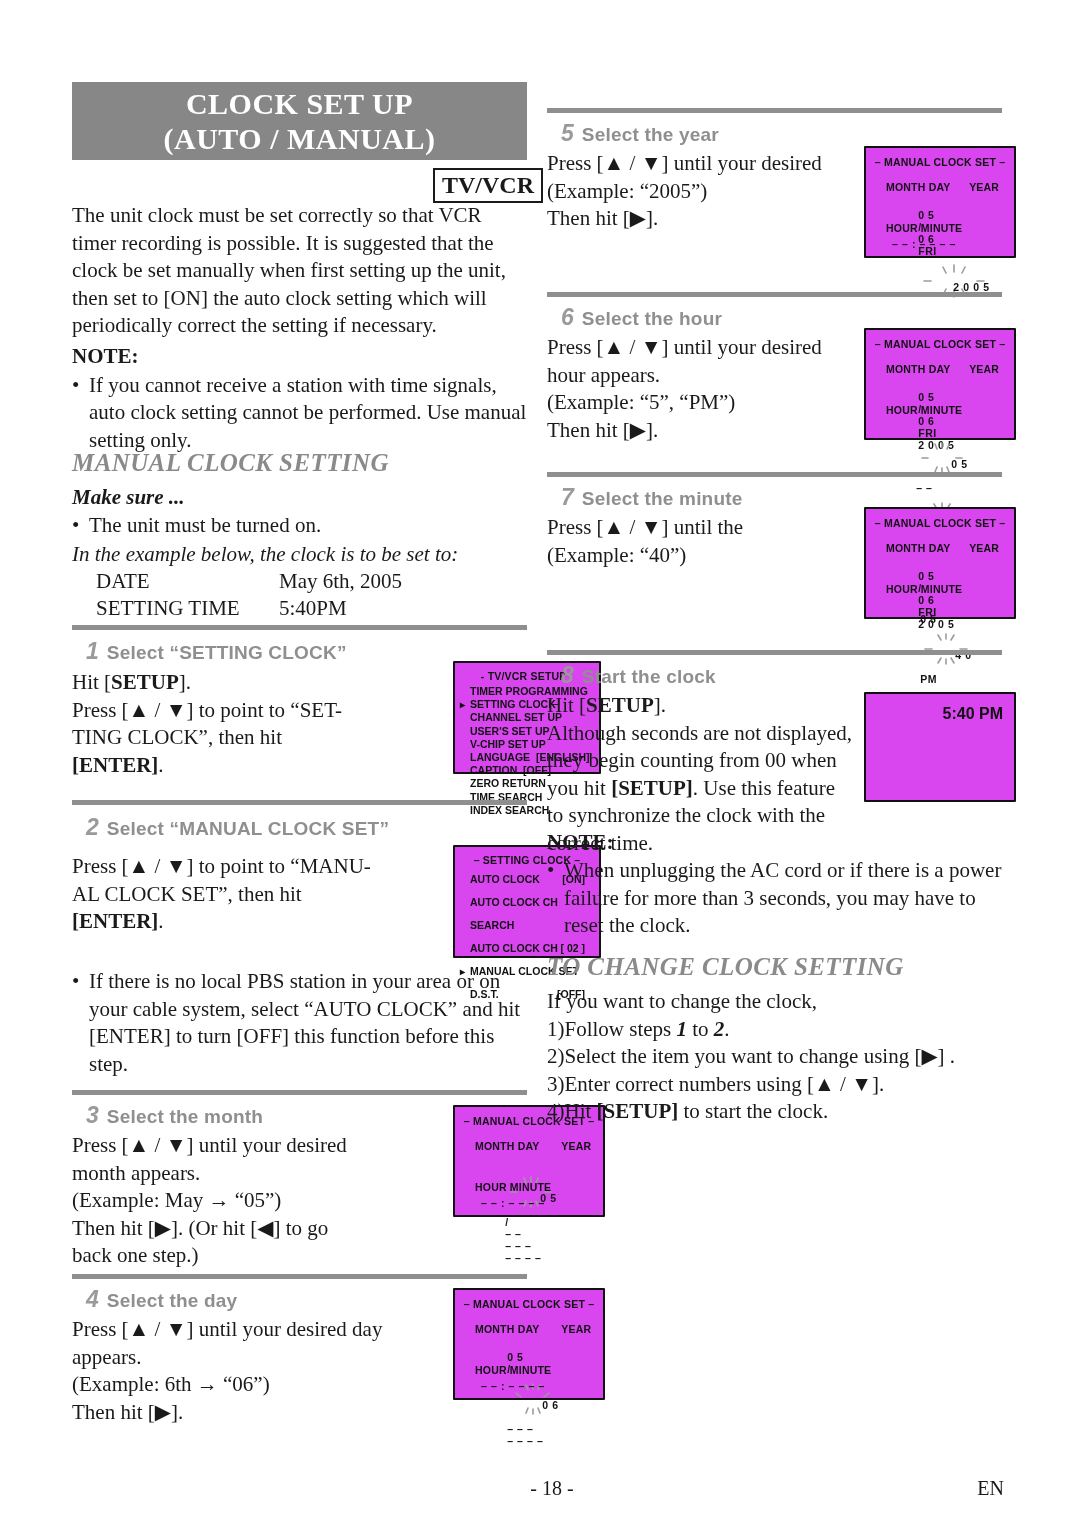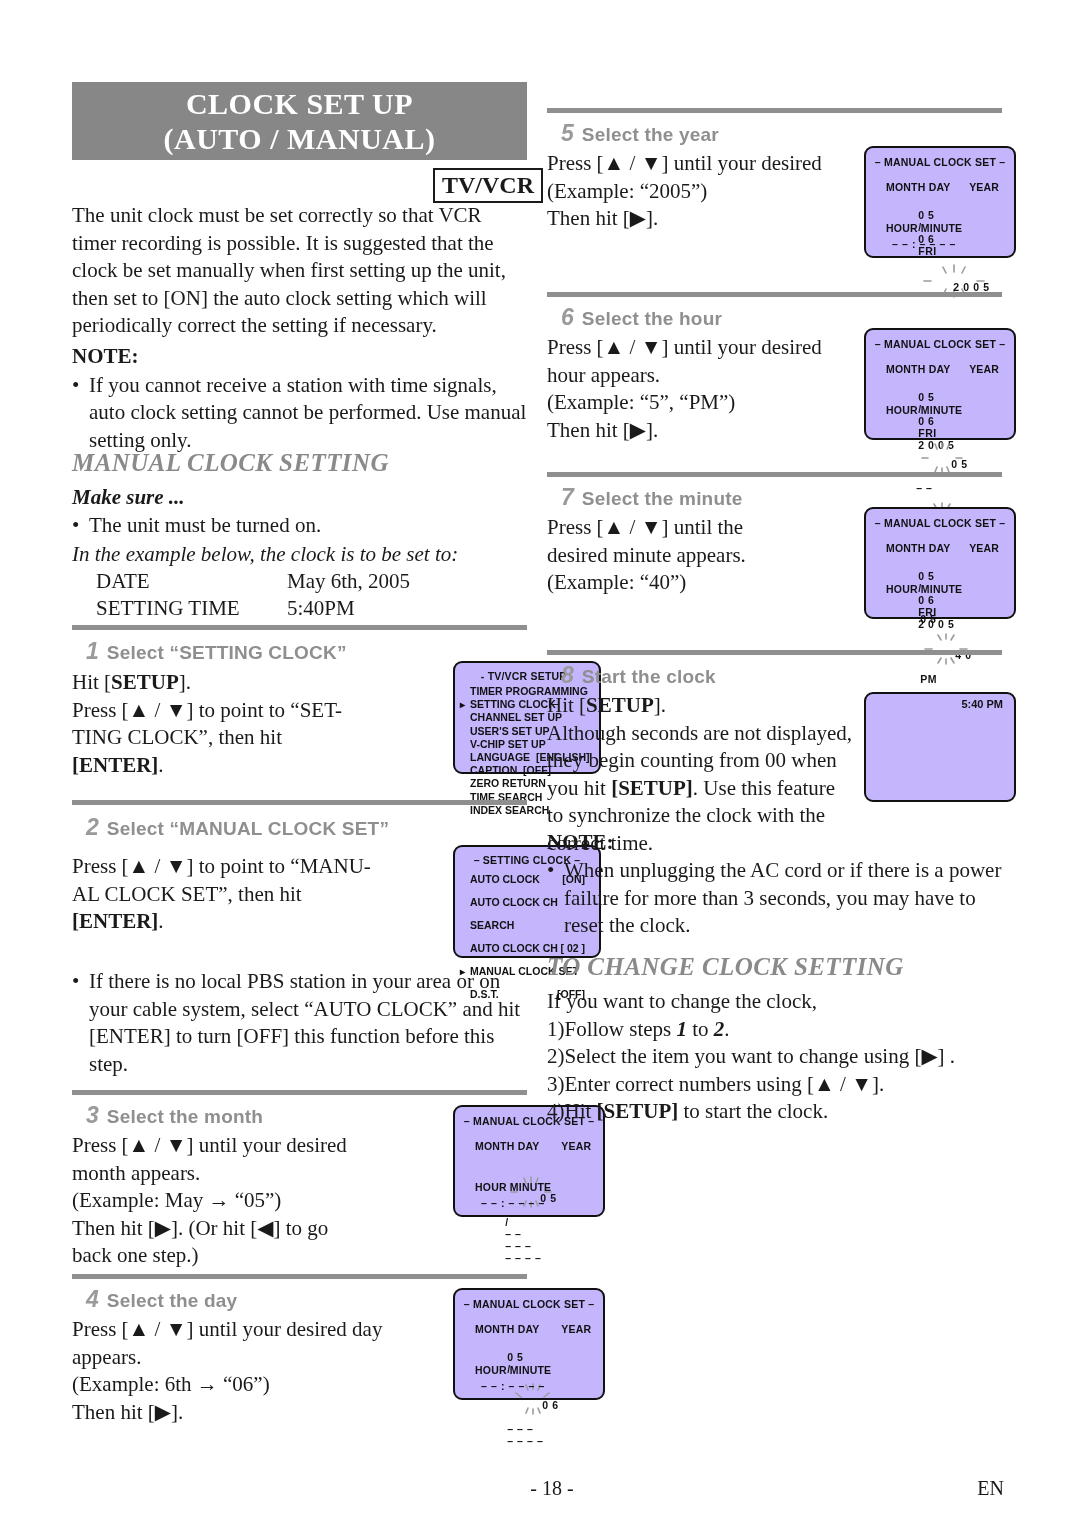--- a/index.html
+++ b/index.html
@@ -45,21 +45,21 @@
 
   
   .sec-title {
     font-style:italic; font-weight:bold; color:#8a8a8a;
     font-size:25px; letter-spacing:0.4px; line-height:30px;
   }
   .makesure { font-style:italic; font-weight:bold; font-size:21px; line-height:28px; }
   .italic { font-style:italic; }
 
   
-  .ex-row { display:flex; font-size:21px; line-height:27px; padding-left:24px;gap:8px; }
+  .ex-row { display:flex; font-size:21px; line-height:27px; padding-left:24px; }
   .ex-key { width:183px; flex:none; }
 
   
   .rule {
     height:5px; background:#8f8f8f; width:100%;
   }
 
   
   .step-hd { display:flex; align-items:baseline; padding-left:14px; }
   .step-num {
@@ -67,22 +67,22 @@
     font-style:italic; font-weight:bold; font-size:23px;
     color:#9a9a9a; margin-right:8px;
   }
   .step-title {
     font-family:"Liberation Sans", sans-serif;
     font-weight:bold; font-size:19px; color:#8f8f8f; letter-spacing:0.2px;
   }
 
   
   .osd {
-    border:2.5px solid #111; border-radius:9px;
-    background:#c4b5fd; box-sizing:border-box;
+    border:2.5px solid #111; border-radius:1px;
+    background:#d946ef; box-sizing:border-box;
     font-family:"Liberation Sans", sans-serif;
     position:relative;
   }
   .osd-title {
     text-align:center; font-size:10.5px; font-weight:bold;
     letter-spacing:0.2px; color:#111;
   }
   .osd-list { font-size:10.5px; font-weight:bold; line-height:13.2px; color:#111; }
   .osd-row { display:flex; }
   .osd-ptr { width:15px; flex:none; text-align:center; font-size:10px; }
@@ -96,22 +96,22 @@
 
   
   .mcs-labels, .mcs-vals { font-size:10.5px; font-weight:bold; color:#111; white-space:pre; }
   .mcs-labels { letter-spacing:0.2px; }
   .mcs-vals { letter-spacing:0.6px; }
   .blink { position:relative; display:inline-block; }
   .blink svg { position:absolute; left:50%; top:50%; transform:translate(-50%,-50%); overflow:visible; }
   .blink span { position:relative; }
 
   .osd-clock-time {
-    position:absolute; right:11px; top:4px;
-    font-size:11px; font-weight:bold; color:#111;
+    position:absolute; right:11px; top:11px;
+    font-size:16px; font-weight:bold; color:#111;
   }
 
   
   .foot { position:absolute; bottom:26px; font-size:20px; }
   .foot-page { left:12px; width:1080px; text-align:center; }
   .foot-en { right:76px; }
 </style>
 </head>
 <body>
 
@@ -450,21 +450,20 @@
     </div>
 
     <div class="rule" style="position:absolute; top:472px; left:0; width:455px;"></div>
     <div style="position:absolute; top:484px; left:0; width:455px;">
       <div class="step-hd">
         <div class="step-num">7</div>
         <div class="step-title">Select the minute</div>
       </div>
       <div style="width:320px; margin-top:3px;">
         <div class="para">Press [▲ / ▼] until the</div>
-        <div class="para">desired minute appears.</div>
         <div class="para">(Example: “40”)</div>
       </div>
     </div>
 
     <div class="osd" style="position:absolute; left:317px; top:507px; width:152px; height:112px; padding:8px 0 0 0;">
       <div class="osd-title">– MANUAL CLOCK SET –</div>
       <div style="position:absolute; left:20px; top:33px;" class="mcs-labels"><span>MONTH</span> <span>DAY</span>&nbsp;&nbsp;&nbsp;&nbsp;&nbsp;&nbsp;<span>YEAR</span></div>
       <div style="position:absolute; left:24px; top:49px;" class="mcs-vals">
         <span>0 5</span>
         <span>/</span>

